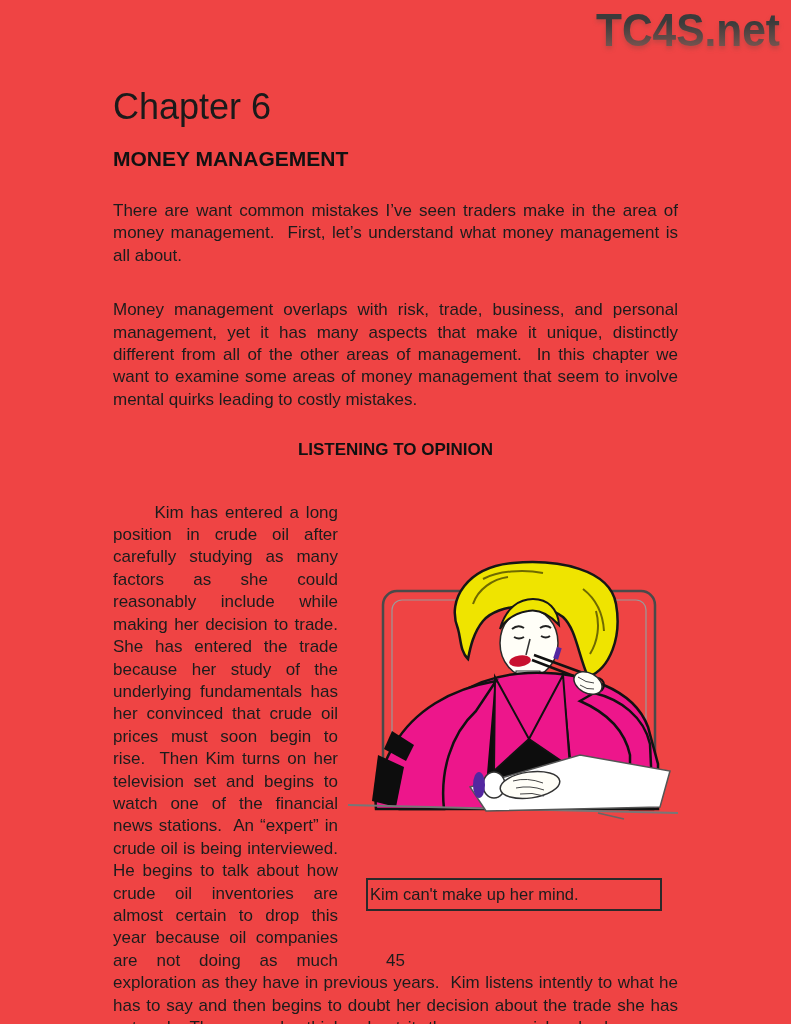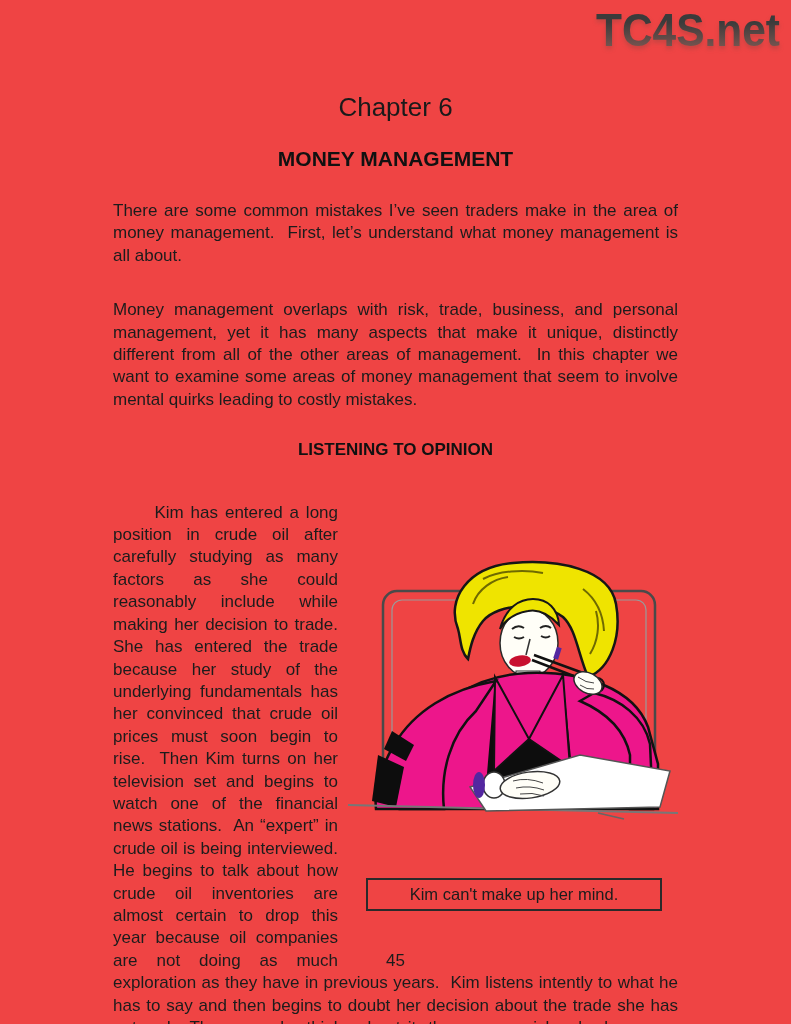--- a/index.html
+++ b/index.html
@@ -12,27 +12,27 @@
     overflow:hidden;
     font-family:"Liberation Sans", sans-serif;
     color:#1c1c1c;
   }
   
   .logo-top { position:absolute; top:2px; left:590px; }
   
   .content { position:absolute; left:113px; top:0; width:565px; }
   .chapter-title {
     margin-top:88px;
-    font-size:26px; line-height:38px; font-weight:400;
-    text-align:center; color:#1a1a1a;
+    font-size:36px; line-height:38px; font-weight:400;
+    text-align:left; color:#1a1a1a;
   }
   .chapter-subtitle {
     margin-top:20px;
     font-size:21px; line-height:26px; font-weight:700;
-    text-align:center; color:#111;
+    color:#111;
   }
   .para {
     font-size:17px; line-height:22.4px;
     text-align:justify;
     white-space:pre-wrap;
     color:#1c1c1c;
   }
   .p1 { margin-top:28px; }
   .p2 { margin-top:32px; }
   .section-heading {
@@ -45,21 +45,20 @@
     float:right;
     width:330px;
     margin:-10px 0 8px 10px;
   }
   .figure svg.illustration { display:block; width:330px; height:270px; }
   .caption-box {
     width:296px;
     margin:4px 0 0 18px;
     border:2px solid #2a2a2a;
     padding:4px 2px 5px 2px;
-    text-align:center;
     font-size:16.5px; line-height:20px;
     color:#1c1c1c;
     white-space:normal;
   }
   
   .watermark { position:absolute; left:250px; top:485px; pointer-events:none; }
   
   .page-number {
     position:absolute; left:113px; top:951px; width:565px;
     text-align:center; font-size:17px; color:#1c1c1c;
@@ -83,21 +82,21 @@
       <text x="6" y="44" textLength="184" lengthAdjust="spacingAndGlyphs" font-family="Liberation Sans, sans-serif" font-weight="bold" font-size="46" fill="url(#tcgrad)" style="filter:drop-shadow(0 3px 2px rgba(120,70,60,0.35));">TC4S.net</text>
     </svg>
   </div>
 
   <div class="content">
 
     <div class="chapter-title">Chapter 6</div>
 
     <div class="chapter-subtitle">MONEY MANAGEMENT</div>
 
-    <p class="para p1">There are some common mistakes I’ve seen traders make in the area of money management.  First, let’s understand what money management is all about.</p>
+    <p class="para p1">There are want common mistakes I’ve seen traders make in the area of money management.  First, let’s understand what money management is all about.</p>
 
     <p class="para p2">Money management overlaps with risk, trade, business, and personal management, yet it has many aspects that make it unique, distinctly different from all of the other areas of management.  In this chapter we want to examine some areas of money management that seem to involve mental quirks leading to costly mistakes.</p>
 
     <div class="section-heading">LISTENING TO OPINION</div>
 
     <div class="para main-para">
       <span class="figure">
         
         <svg class="illustration" viewBox="0 0 330 270">
 

